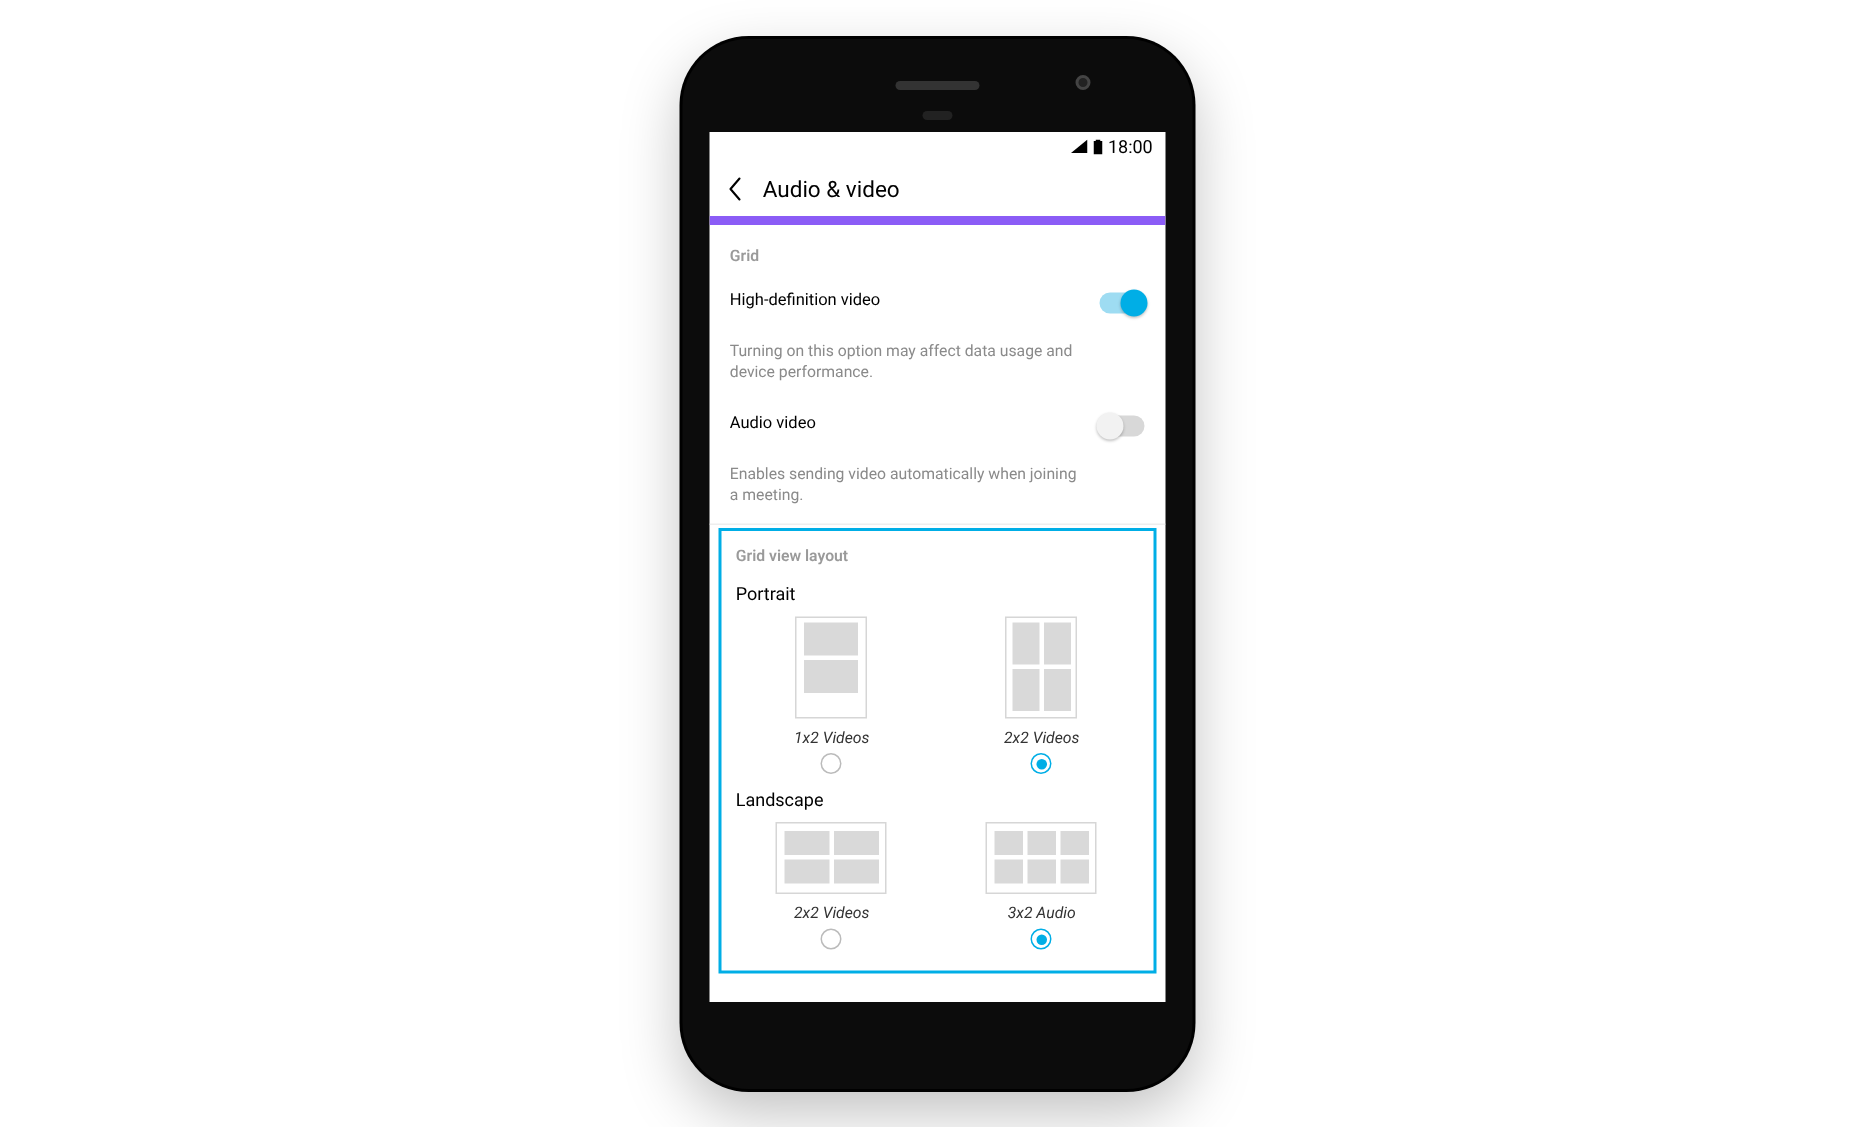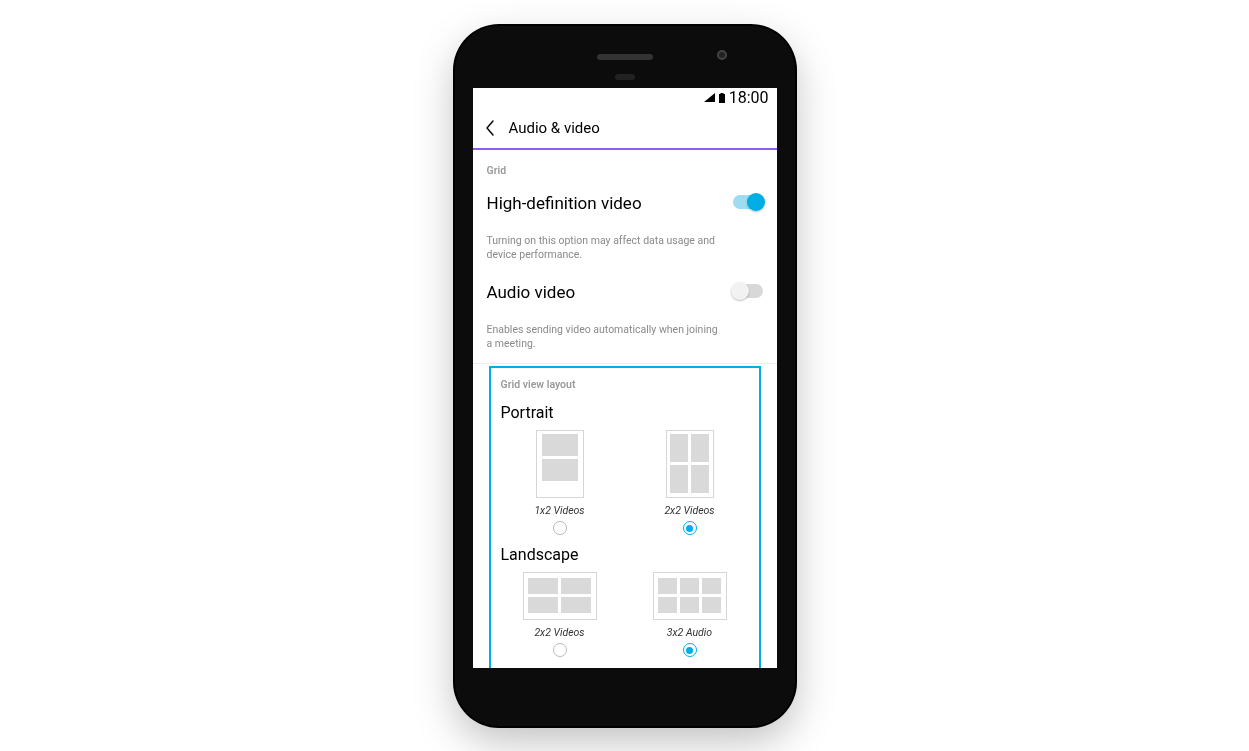--- a/index.html
+++ b/index.html
@@ -67,54 +67,54 @@
   }
 
   
   .status-bar {
     height: 20px;
     display: flex;
     align-items: center;
     justify-content: flex-end;
     padding: 0 8px;
     gap: 4px;
-    font-size: 16px;
+    font-size: 12px;
     color: #000;
   }
   .status-bar svg { display: block; }
 
   
   .app-bar {
     height: 42px;
     display: flex;
     align-items: center;
     padding: 0 12px;
     gap: 14px;
-    border-bottom: 2px solid #8b5cf6;
+    border-bottom: 6px solid #8b5cf6;
   }
   .app-bar .title { font-size: 15px; color: #000; }
 
   
   .content { padding: 0; }
   .section-label {
     font-size: 10.5px;
     font-weight: 600;
     color: #9a9a9a;
     padding: 14px 14px 8px;
   }
 
   .setting {
     padding: 8px 14px 12px;
     display: flex;
     align-items: flex-start;
     justify-content: space-between;
     gap: 12px;
   }
   .setting .txt { flex: 1; }
-  .setting .name { font-size: 17px; color: #000; margin-bottom: 2px; }
+  .setting .name { font-size: 11px; color: #000; margin-bottom: 2px; }
   .setting .desc { font-size: 10.5px; color: #8a8a8a; line-height: 1.35; margin-top: 21px; }
 
   
   .switch {
     width: 30px;
     height: 14px;
     border-radius: 8px;
     position: relative;
     flex: 0 0 30px;
     margin-top: 2px;
@@ -130,26 +130,26 @@
     box-shadow: 0 1px 2px rgba(0,0,0,.25);
   }
   .switch.on  .knob { right: -2px; background: #00aee6; }
   .switch.off .knob { left:  -2px; background: #f2f2f2; }
 
   .divider { height: 1px; background: #eee; margin: 0; }
 
   
   .highlight {
     border: 2px solid #00aee6;
-    margin: 2px 16px 0;
+    margin: 2px 6px 0;
     padding-bottom: 10px;
   }
   .highlight .section-label { padding: 10px 10px 6px; }
   .sub-label {
-    font-size: 16px; color: #000;
+    font-size: 12px; color: #000;
     padding: 6px 10px 2px;
   }
   .option-row {
     display: flex;
     justify-content: space-around;
     padding: 6px 4px 4px;
   }
   .option {
     flex: 0 0 46%;
     text-align: center;

